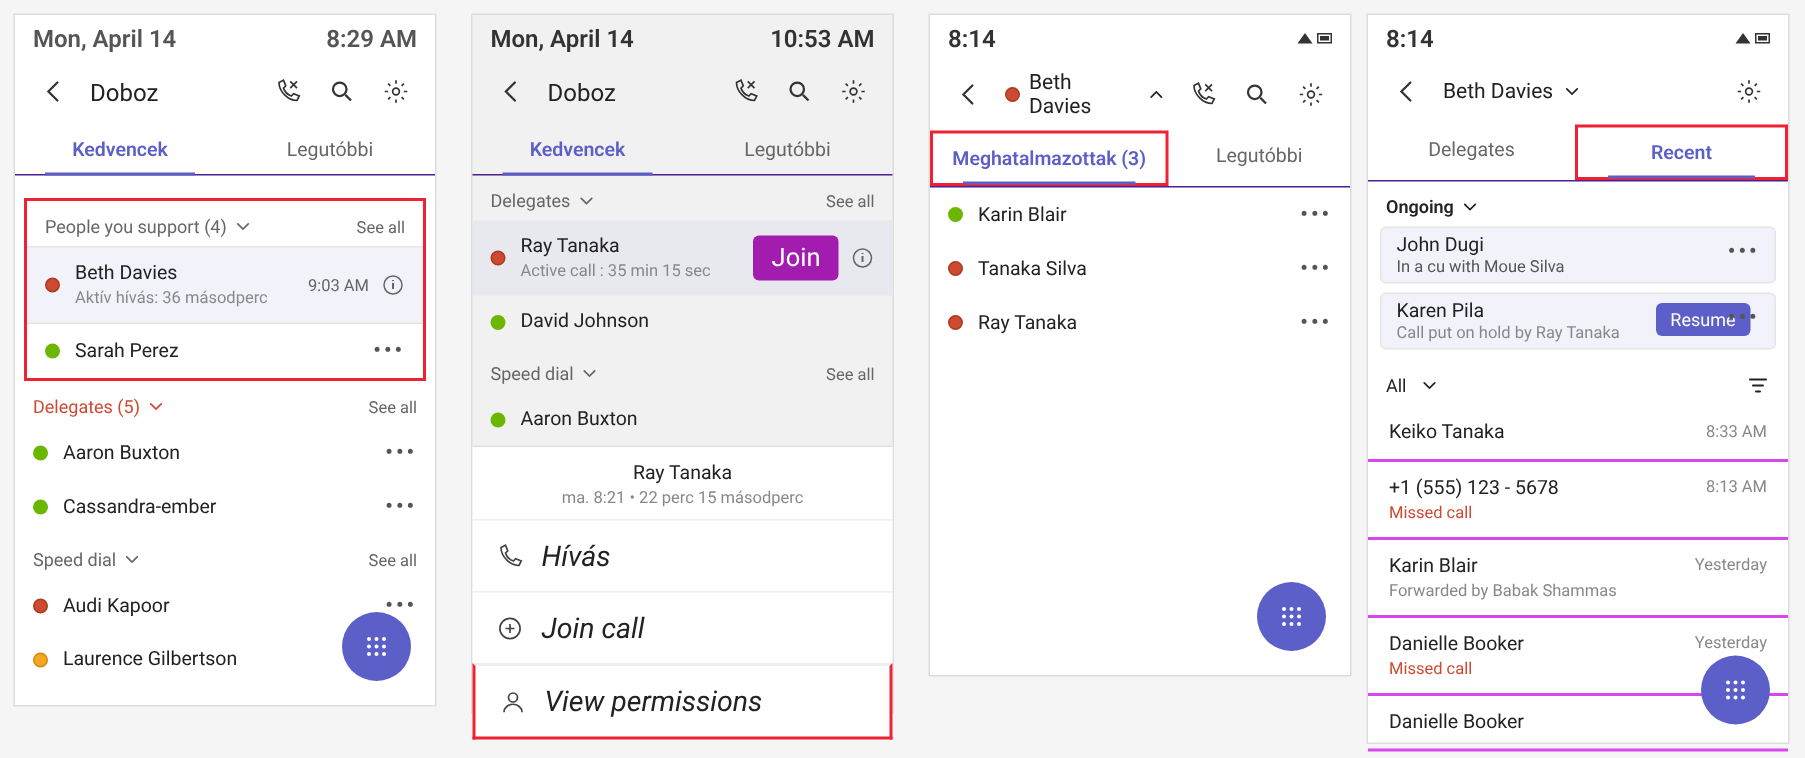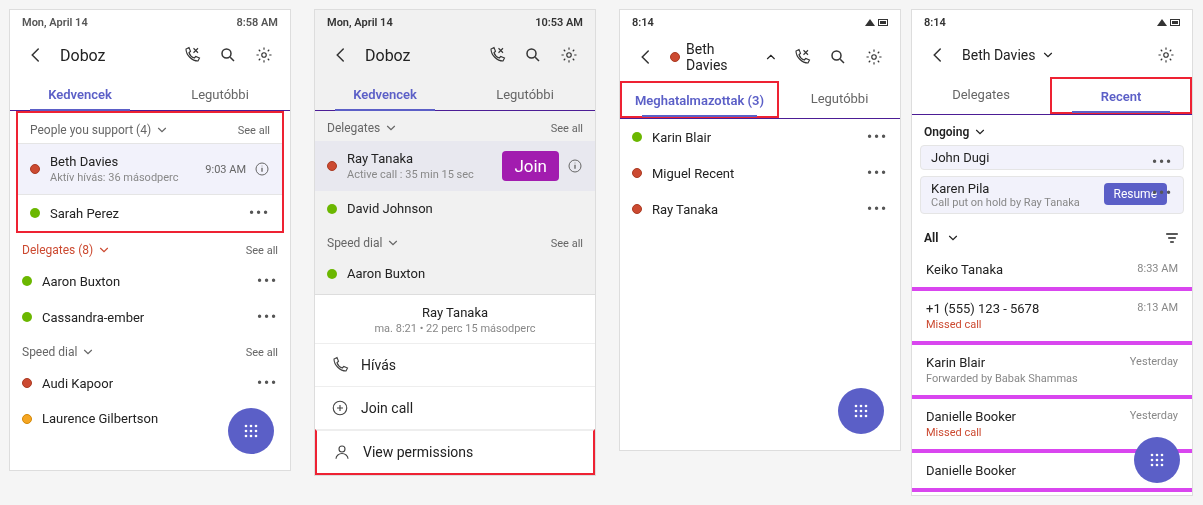--- a/index.html
+++ b/index.html
@@ -1,20 +1,20 @@
 <!DOCTYPE html>
 <html><head>
 <meta charset="utf-8">
 <style>
   * { box-sizing: border-box; margin: 0; padding: 0; font-family: -apple-system, "Segoe UI", Roboto, Arial, sans-serif; }
   body { background: #f5f5f5; width: 1203px; height: 505px; position: relative; overflow: hidden; font-size: 13px; color: #222; }
 
   .phone { position: absolute; top: 10px; width: 280px; background: #fff; box-shadow: 0 0 0 1px #ddd; display: flex; flex-direction: column; }
   .phone.gray { background: #f1f1f1; }
-  .phone .statusbar { display: flex; justify-content: space-between; padding: 6px 12px 4px; font-size: 11px; color: #555; font-weight: 600; gap: 36px; }
+  .phone .statusbar { display: flex; justify-content: space-between; padding: 6px 12px 4px; font-size: 16px; color: #555; font-weight: 600; gap: 36px; }
   .phone.gray .statusbar, .phone.android .statusbar { color:#333; }
 
   .row { display:flex; align-items:center; }
   .iconbtn { width:28px; height:28px; display:flex; align-items:center; justify-content:center; color:#333; }
   .iconbtn svg { width:18px; height:18px; }
 
   .titlebar { display:flex; align-items:center; padding: 8px 12px 8px 12px; gap:10px; }
   .titlebar .title { font-size: 16px; font-weight: 400; flex:1; }
   .titlebar .actions { display:flex; gap:8px; }
 
@@ -45,25 +45,25 @@
   .fab { position:absolute; width:46px; height:46px; border-radius:50%; background:#5b5fc7; display:flex; align-items:center; justify-content:center; color:#fff; }
   .fab svg { width:20px; height:20px; }
 
   
   .joinbtn { background:#a21caf; color:#fff; padding:5px 12px; border-radius:4px; font-size:17px; }
 
   
   .sheet { background:#fff; border-top:1px solid #ddd; }
   .sheet .sheet-head { text-align:center; padding:10px 0 2px; font-size:13px; }
   .sheet .sheet-sub { text-align:center; font-size:11px; color:#888; padding-bottom:8px; }
-  .sheet .sheet-item { display:flex; align-items:center; gap:12px; padding:12px 16px; font-size:14px; border-top:1px solid #eee;}
+  .sheet .sheet-item { display:flex; align-items:center; gap:12px; padding:12px 16px; font-size:19px; border-top:1px solid #eee;font-style:italic;}
   .sheet .sheet-item svg { width:18px; height:18px; color:#444; }
 
   
-  .recent-item { padding:10px 14px; display:flex; flex-direction:column; gap:2px; border-bottom:4px solid #d946ef; position:relative; }
+  .recent-item { padding:10px 14px; display:flex; flex-direction:column; gap:2px; border-bottom:2px solid #d946ef; position:relative; }
   .recent-item .name { font-size:13px; color:#222; }
   .recent-item .sub { font-size:11px; color:#888; }
   .recent-item .sub.red { color:#cc4a31; }
   .recent-item .time { position:absolute; right:14px; top:10px; font-size:11px; color:#888; }
   .ongoing-item { background:#f2f2fb; border:1px solid #e5e5e5; margin:0 8px 6px; border-radius:4px; padding:4px 10px; position:relative; }
   .resumebtn { position:absolute; right:16px; top:6px; background:#5b5fc7; color:#fff; padding:4px 10px; border-radius:4px; font-size:12px; }
 
   .and-status-icons { display:flex; gap:3px; align-items:center; }
   .tri { width:0; height:0; border-left:5px solid transparent; border-right:5px solid transparent; border-bottom:7px solid #333; }
   .batt { width:10px; height:7px; border:1px solid #333; position:relative; }
@@ -126,21 +126,21 @@
     </g>
     <g id="i-filter">
         <path d="M4 6h16M7 12h10M10 18h4" stroke="currentColor" stroke-width="2" stroke-linecap="round"></path>
       </g>
   </defs>
 </svg>
 
 <div class="phone" style="left:10px; height:460px;">
   <div class="statusbar">
     <span>Mon, April 14</span>
-    <span>8:58 AM</span>
+    <span>8:29 AM</span>
   </div>
   <div class="titlebar">
     <div class="iconbtn">
         <svg viewBox="0 0 24 24">
           <use href="#i-back"></use>
         </svg>
       </div>
     <div class="title">Doboz</div>
     <div class="actions">
       <div class="iconbtn">
@@ -158,21 +158,21 @@
             <use href="#i-gear"></use>
           </svg>
         </div>
     </div>
   </div>
   <div class="tabs">
     <div class="tab active">Kedvencek</div>
     <div class="tab">Legutóbbi</div>
   </div>
 
-  <div class="redbox" style="margin:0 6px 0;">
+  <div class="redbox" style="margin:15px 6px 0;">
     <div class="section-head">
       <span>People you support (4)</span>
       <svg class="chev" viewBox="0 0 24 24">
           <use href="#i-chev"></use>
         </svg>
       <span class="spacer"></span>
       <span class="seeall">See all</span>
     </div>
     <div class="list-item highlight-item">
       <span class="dot red"></span>
@@ -192,21 +192,21 @@
       <div class="person-main">
           <span class="name">Sarah Perez</span>
         </div>
       <div class="right-meta">
           <span class="dots">•••</span>
         </div>
     </div>
   </div>
 
   <div class="section-head" style="color:#cc4a31;">
-    <span>Delegates (8)</span>
+    <span>Delegates (5)</span>
     <svg class="chev" viewBox="0 0 24 24">
         <use href="#i-chev"></use>
       </svg>
     <span class="spacer"></span>
     <span class="seeall" style="color:#666;">See all</span>
   </div>
   <div class="list-item">
     <span class="dot green"></span>
     <div class="person-main">
         <span class="name">Aaron Buxton</span>
@@ -409,21 +409,21 @@
     <div class="person-main">
         <span class="name">Karin Blair</span>
       </div>
     <div class="right-meta">
         <span class="dots">•••</span>
       </div>
   </div>
   <div class="list-item">
     <span class="dot red"></span>
     <div class="person-main">
-        <span class="name">Miguel Recent</span>
+        <span class="name">Tanaka Silva</span>
       </div>
     <div class="right-meta">
         <span class="dots">•••</span>
       </div>
   </div>
   <div class="list-item">
     <span class="dot red"></span>
     <div class="person-main">
         <span class="name">Ray Tanaka</span>
       </div>
@@ -474,30 +474,31 @@
 
   <div class="section-head" style="color:#222; font-weight:600;">
     <span>Ongoing</span>
     <svg class="chev" viewBox="0 0 24 24">
         <use href="#i-chev"></use>
       </svg>
   </div>
 
   <div class="ongoing-item">
     <div class="name">John Dugi</div>
+    <div class="sub" style="font-size:11px;color:#555">In a cu with Moue Silva</div>
     <span class="dots" style="position:absolute; right:10px; top:8px;">•••</span>
   </div>
   <div class="ongoing-item">
     <div class="name">Karen Pila</div>
     <div class="sub" style="font-size:11px;color:#888">Call put on hold by Ray Tanaka</div>
     <span class="resumebtn">Resume</span>
     <span class="dots" style="position:absolute; right:10px; top:8px;">•••</span>
   </div>
 
-  <div class="section-head" style="color:#222; font-weight:700; justify-content:space-between;">
+  <div class="section-head" style="color:#222; font-weight:400; justify-content:space-between;">
     <span style="display:flex;align-items:center;gap:4px;">
       <span>All</span>
       <svg class="chev" viewBox="0 0 24 24">
           <use href="#i-chev"></use>
         </svg>
     </span>
     <svg viewBox="0 0 24 24" width="16" height="16">
         <use href="#i-filter"></use>
       </svg>
   </div>

